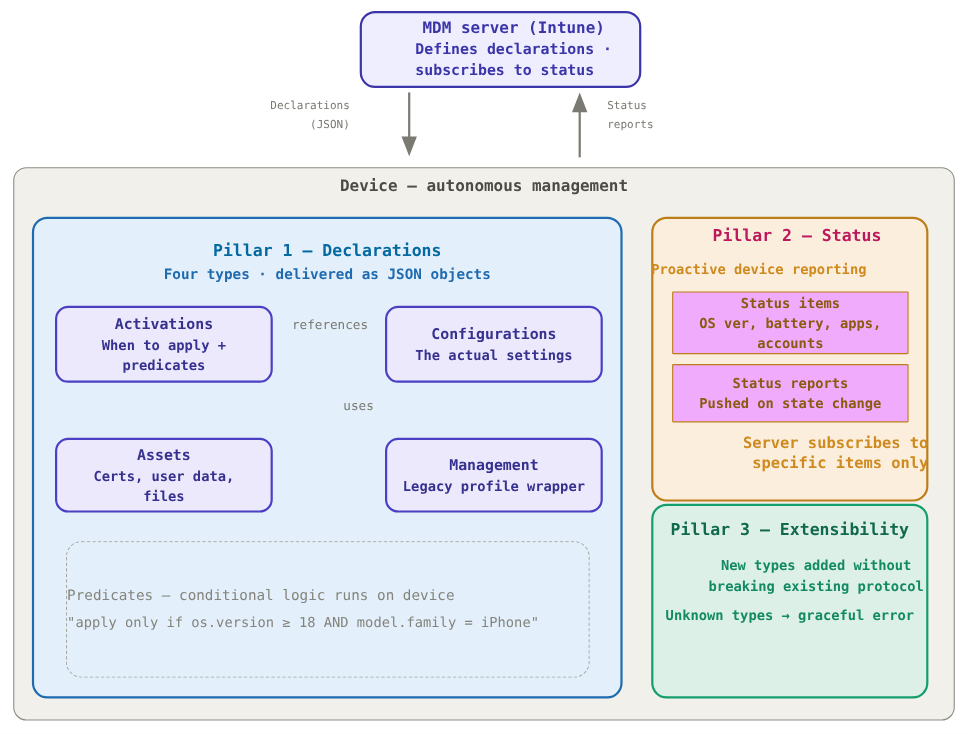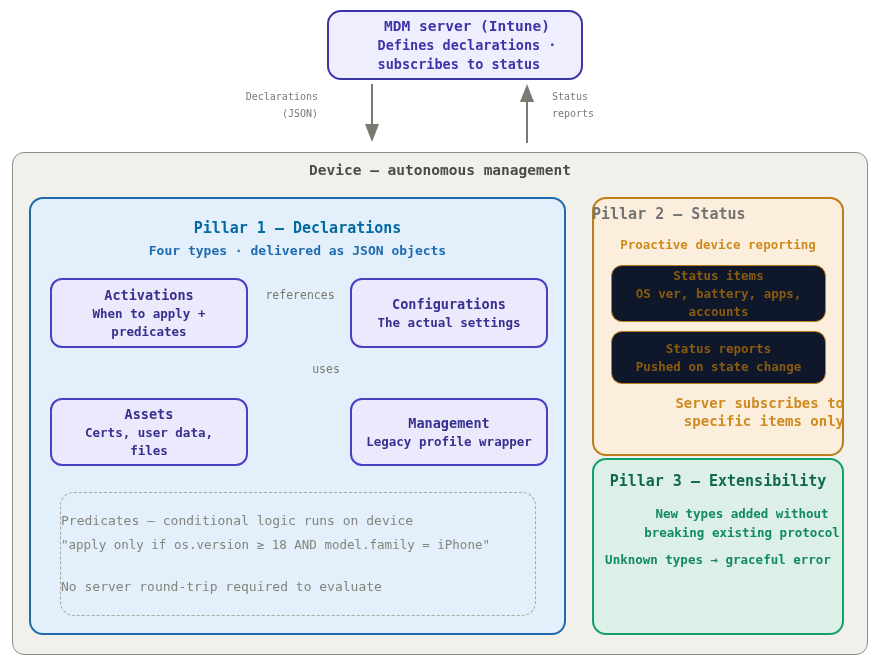--- a/index.html
+++ b/index.html
@@ -111,32 +111,32 @@
 
   
   #pillar2-panel {
     left: 592px; top: 197px; width: 252px; height: 259px;
     background: #fbeedd;
     border: 2px solid #bd7d18;
     border-radius: 14px;
   }
   #pillar2-title {
     left: 592px; top: 205px; width: 265px;
-    color: #737373;
+    text-align: center; color: #be185d;
     font-size: 15px; font-weight: bold;
   }
   #pillar2-subtitle {
     left: 592px; top: 237px; width: 252px;
-    text-align: center; color: #cf8a1e;
+    color: #cf8a1e;
     font-size: 12.5px; font-weight: bold;
   }
   .status-card {
-    background: #0f172a;
+    background: #f0abfc;
     border: 1.8px solid #bd7d18;
-    border-radius: 11px;
+    border-radius: 1px;
     color: #8a5a10;
     display: flex; flex-direction: column;
     align-items: center; justify-content: center;
     text-align: center;
   }
   .status-card .hd { font-size: 12.5px; font-weight: bold; line-height: 18px; }
   .status-card .bd { font-size: 12.5px; font-weight: bold; line-height: 18px; }
   #card-status-items   { left: 611px; top: 265px; width: 215px; height: 57px; }
   #card-status-reports { left: 611px; top: 331px; width: 215px; height: 53px; }
   #pillar2-footnote {
@@ -232,21 +232,20 @@
   <div class="hd">Management</div>
   <div class="bd">Legacy profile wrapper</div>
 </div>
 
 <div class="abs edge-label" id="references-label">references</div>
 <div class="abs edge-label" id="uses-label">uses</div>
 
 <div class="abs" id="predicates-box">
   <div class="l1">Predicates — conditional logic runs on device</div>
   <div class="l2">"apply only if os.version ≥ 18 AND model.family = iPhone"</div>
-  <div class="l3">No server round‑trip required to evaluate</div>
 </div>
 
 <div class="abs" id="pillar2-panel"></div>
 <div class="abs" id="pillar2-title">Pillar 2 — Status</div>
 <div class="abs" id="pillar2-subtitle">Proactive device reporting</div>
 <div class="abs status-card" id="card-status-items">
   <div class="hd">Status items</div>
   <div class="bd" style="white-space: pre-line;">OS ver, battery, apps,
 accounts</div>
 </div>

